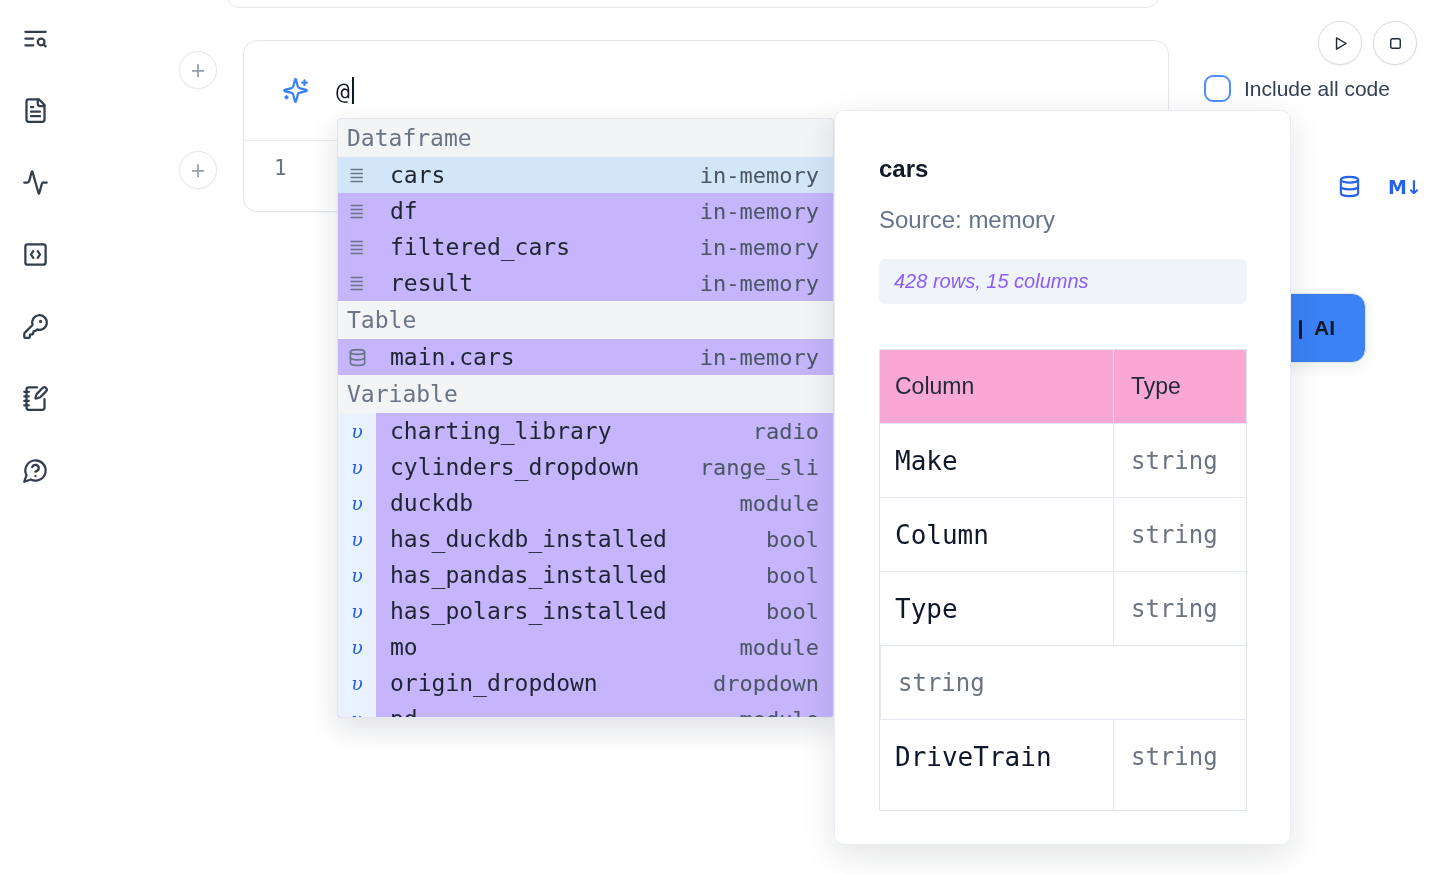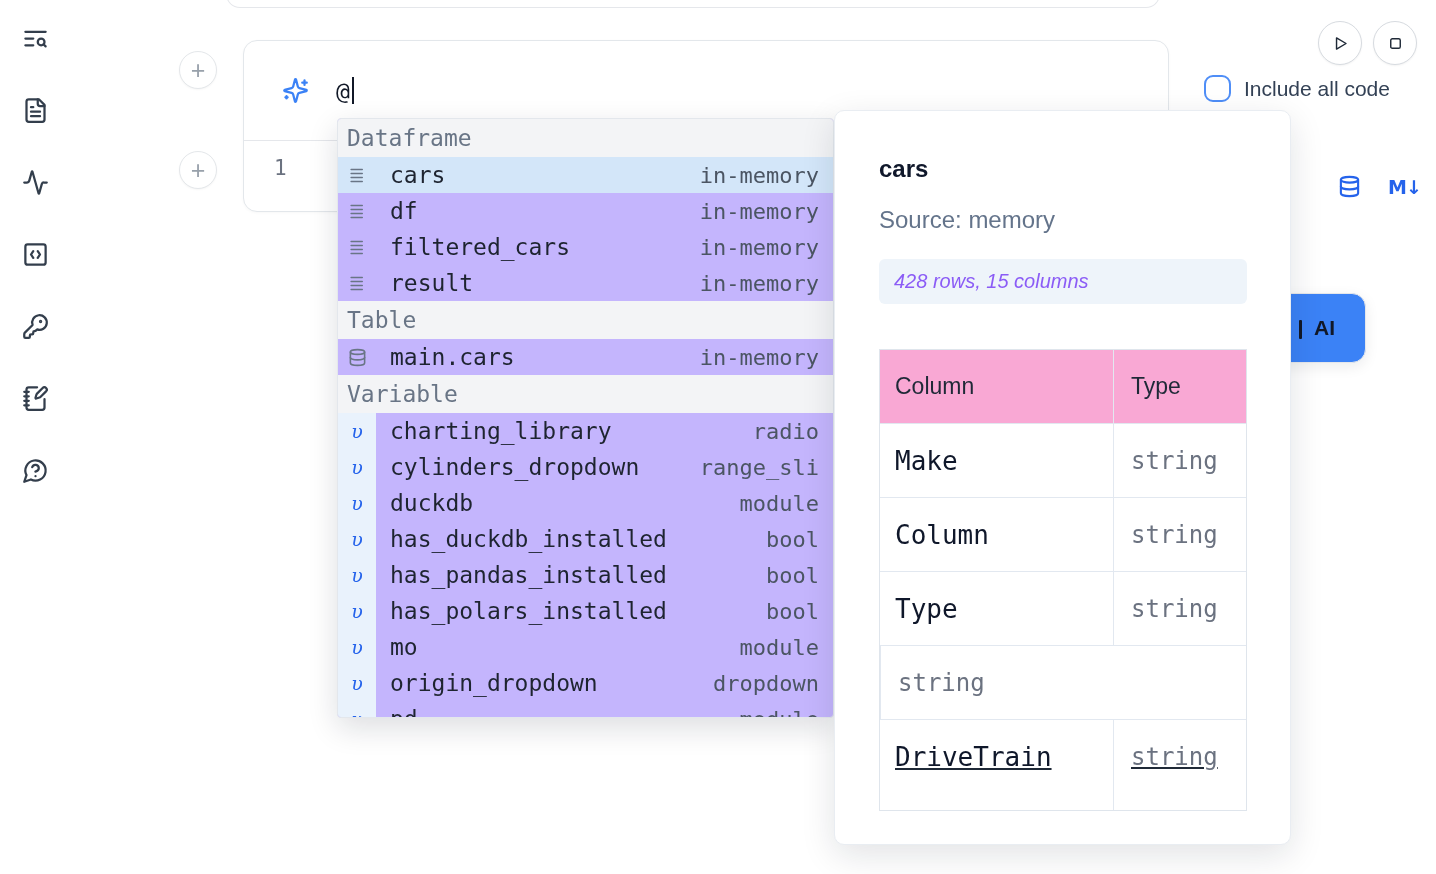--- a/index.html
+++ b/index.html
@@ -104,21 +104,21 @@
   .p-source { position:absolute; left:44px; top:95px;  font-size:24px; color:#64748b; }
   .p-badge  {
     position:absolute; left:44px; top:148px; width:368px; height:45px; line-height:45px;
     padding-left:15px; background:#eef4fa; border-radius:6px; font-size:20px; color:#8b5cf6;font-style:italic;
   }
   .p-table {
     position:absolute; left:44px; top:238px; width:368px; height:462px;
     border:1px solid #dfe5ec; overflow:hidden; background:#fff;
   }
   .p-row { display:flex; height:74px; border-bottom:1px solid #e2e8f0; }
-  .p-row:last-child { border-bottom:none;text-decoration:underline; }
+  .p-row:last-child { border-bottom:none; }
   .p-c1 { width:233px; padding-left:15px; display:flex; align-items:center; }
   .p-c2 { flex:1; border-left:1px solid #e2e8f0; padding-left:17px; display:flex; align-items:center; }
   .p-head { background:#f9a8d4; }
   .p-head .p-c1, .p-head .p-c2 { font-size:23px; color:#1f2937; }
   .p-col-name { font-family:"DejaVu Sans Mono", monospace; font-size:26px; color:#0f172a; }
   .p-col-type { font-family:"DejaVu Sans Mono", monospace; font-size:24px; color:#6b7280; }
 </style>
 </head>
 <body>
 

